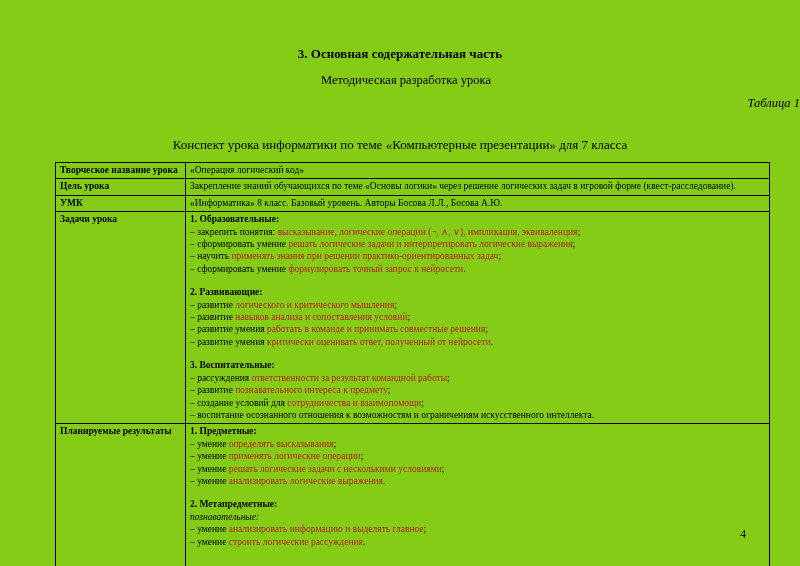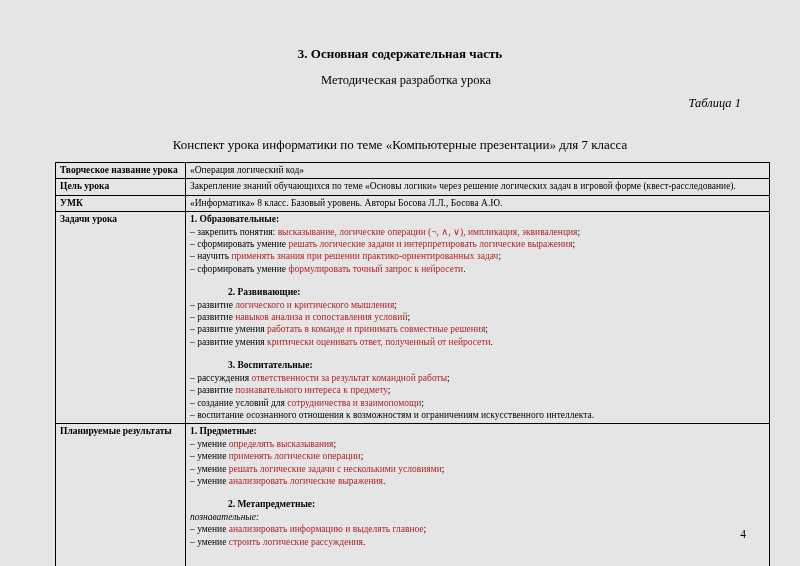--- a/index.html
+++ b/index.html
@@ -3,42 +3,41 @@
 <meta charset="utf-8">
 <style>
   :root { --hl: #b22222; }
   * { box-sizing: border-box; }
   html, body { margin: 0; padding: 0; background: #ffffff; }
   .page {
     width: 800px;
     height: 566px;
     position: relative;
     overflow: hidden;
-    background: #e5e5e5;
+    background: #84cc16;
     color: #000000;
     font-family: "Liberation Serif", "DejaVu Serif", serif;
   }
   .section-heading {
     text-align: center;
     font-weight: bold;
     font-size: 13px;
     margin-top: 46px;
   }
   .subtitle {
     text-align: center;
     font-size: 12.5px;
     margin-top: 11px;
     padding-left: 12px;
   }
   .table-caption {
     text-align: right;
     font-style: italic;
     font-size: 12.5px;
     margin-top: 8px;
-    padding-right: 59px;
   }
   .table-title {
     text-align: center;
     font-weight: normal;
     font-size: 13px;
     margin-top: 26px;
   }
   .table-wrap {
     margin: 9px 30px 0 55px;
   }
@@ -53,21 +52,21 @@
     padding: 1px 5px 2px 4px;
     font-size: 9.5px;
     line-height: 12.4px;
   }
   td.label-cell {
     width: 130px;
     font-weight: bold;
   }
   tr:last-child td { padding-bottom: 30px; }
   .para { white-space: normal; }
-  .para.gap { margin-top: 11px; margin-left: 38px; }
+  .para.gap { margin-top: 11px; }
   .seg-b { font-weight: bold; }
   .seg-i { font-style: italic; }
   .seg-r { color: var(--hl); }
   .page-number {
     position: absolute;
     right: 54px;
     top: 528px;
     font-size: 11.5px;
   }
 </style>

